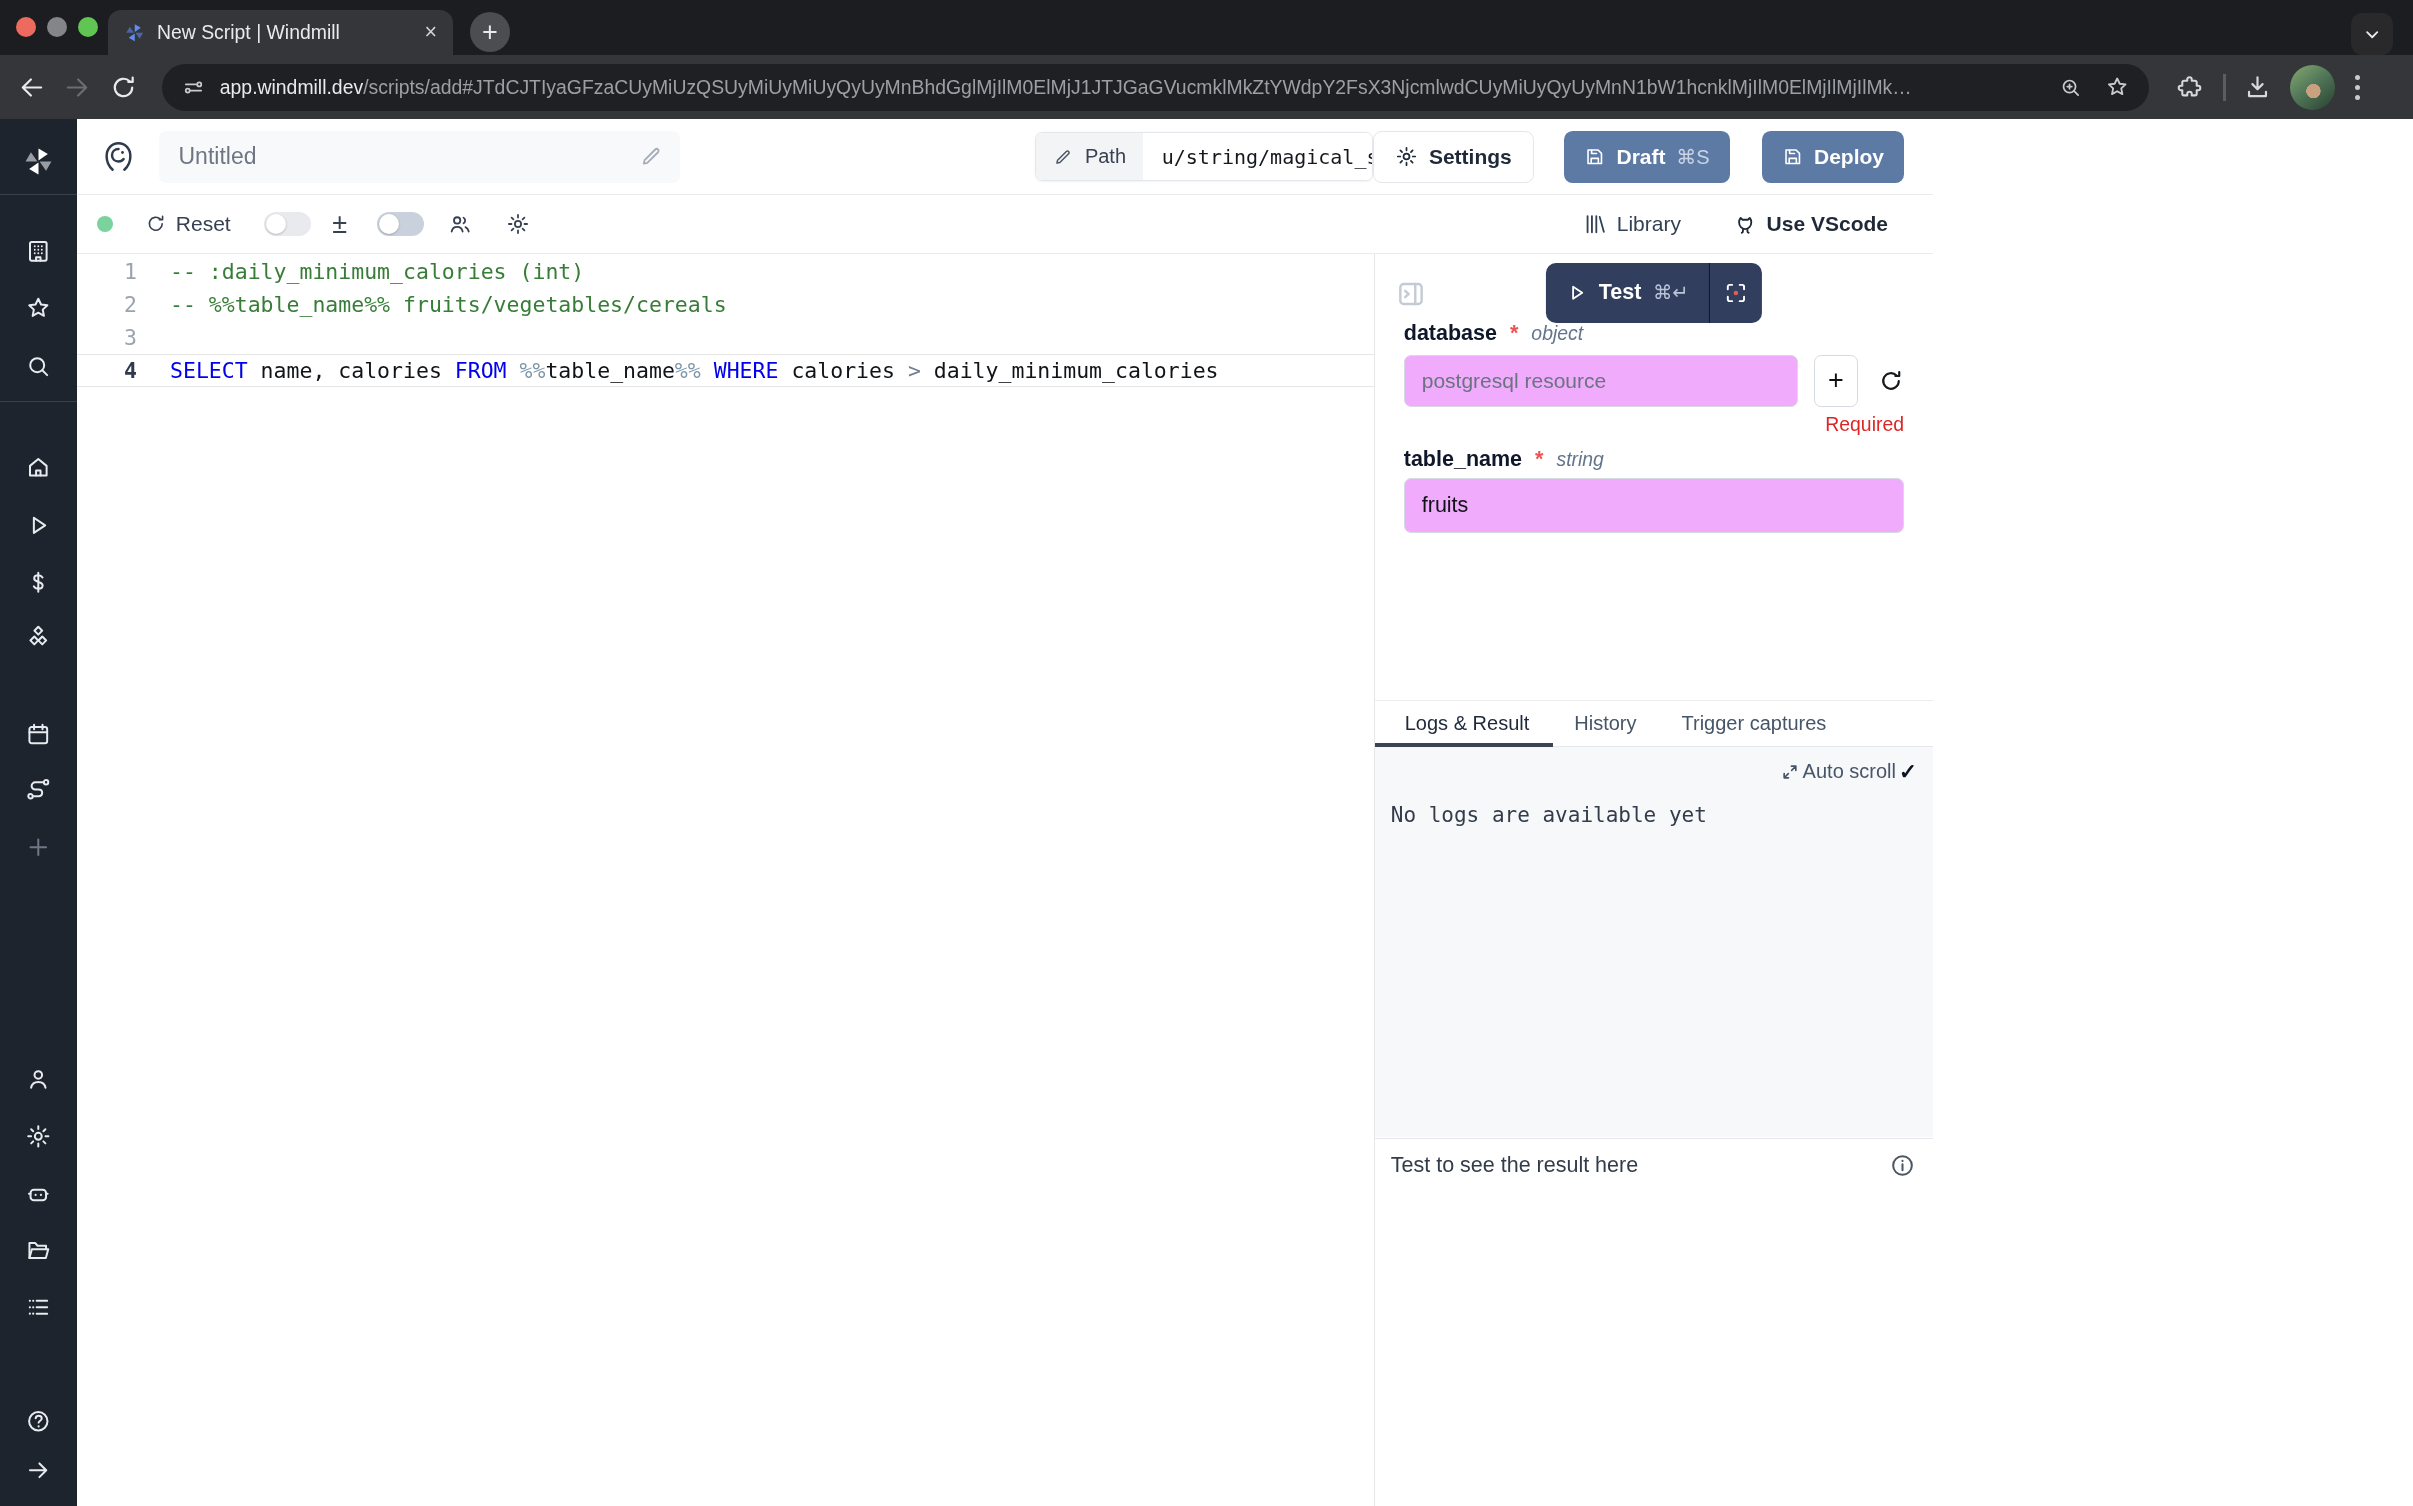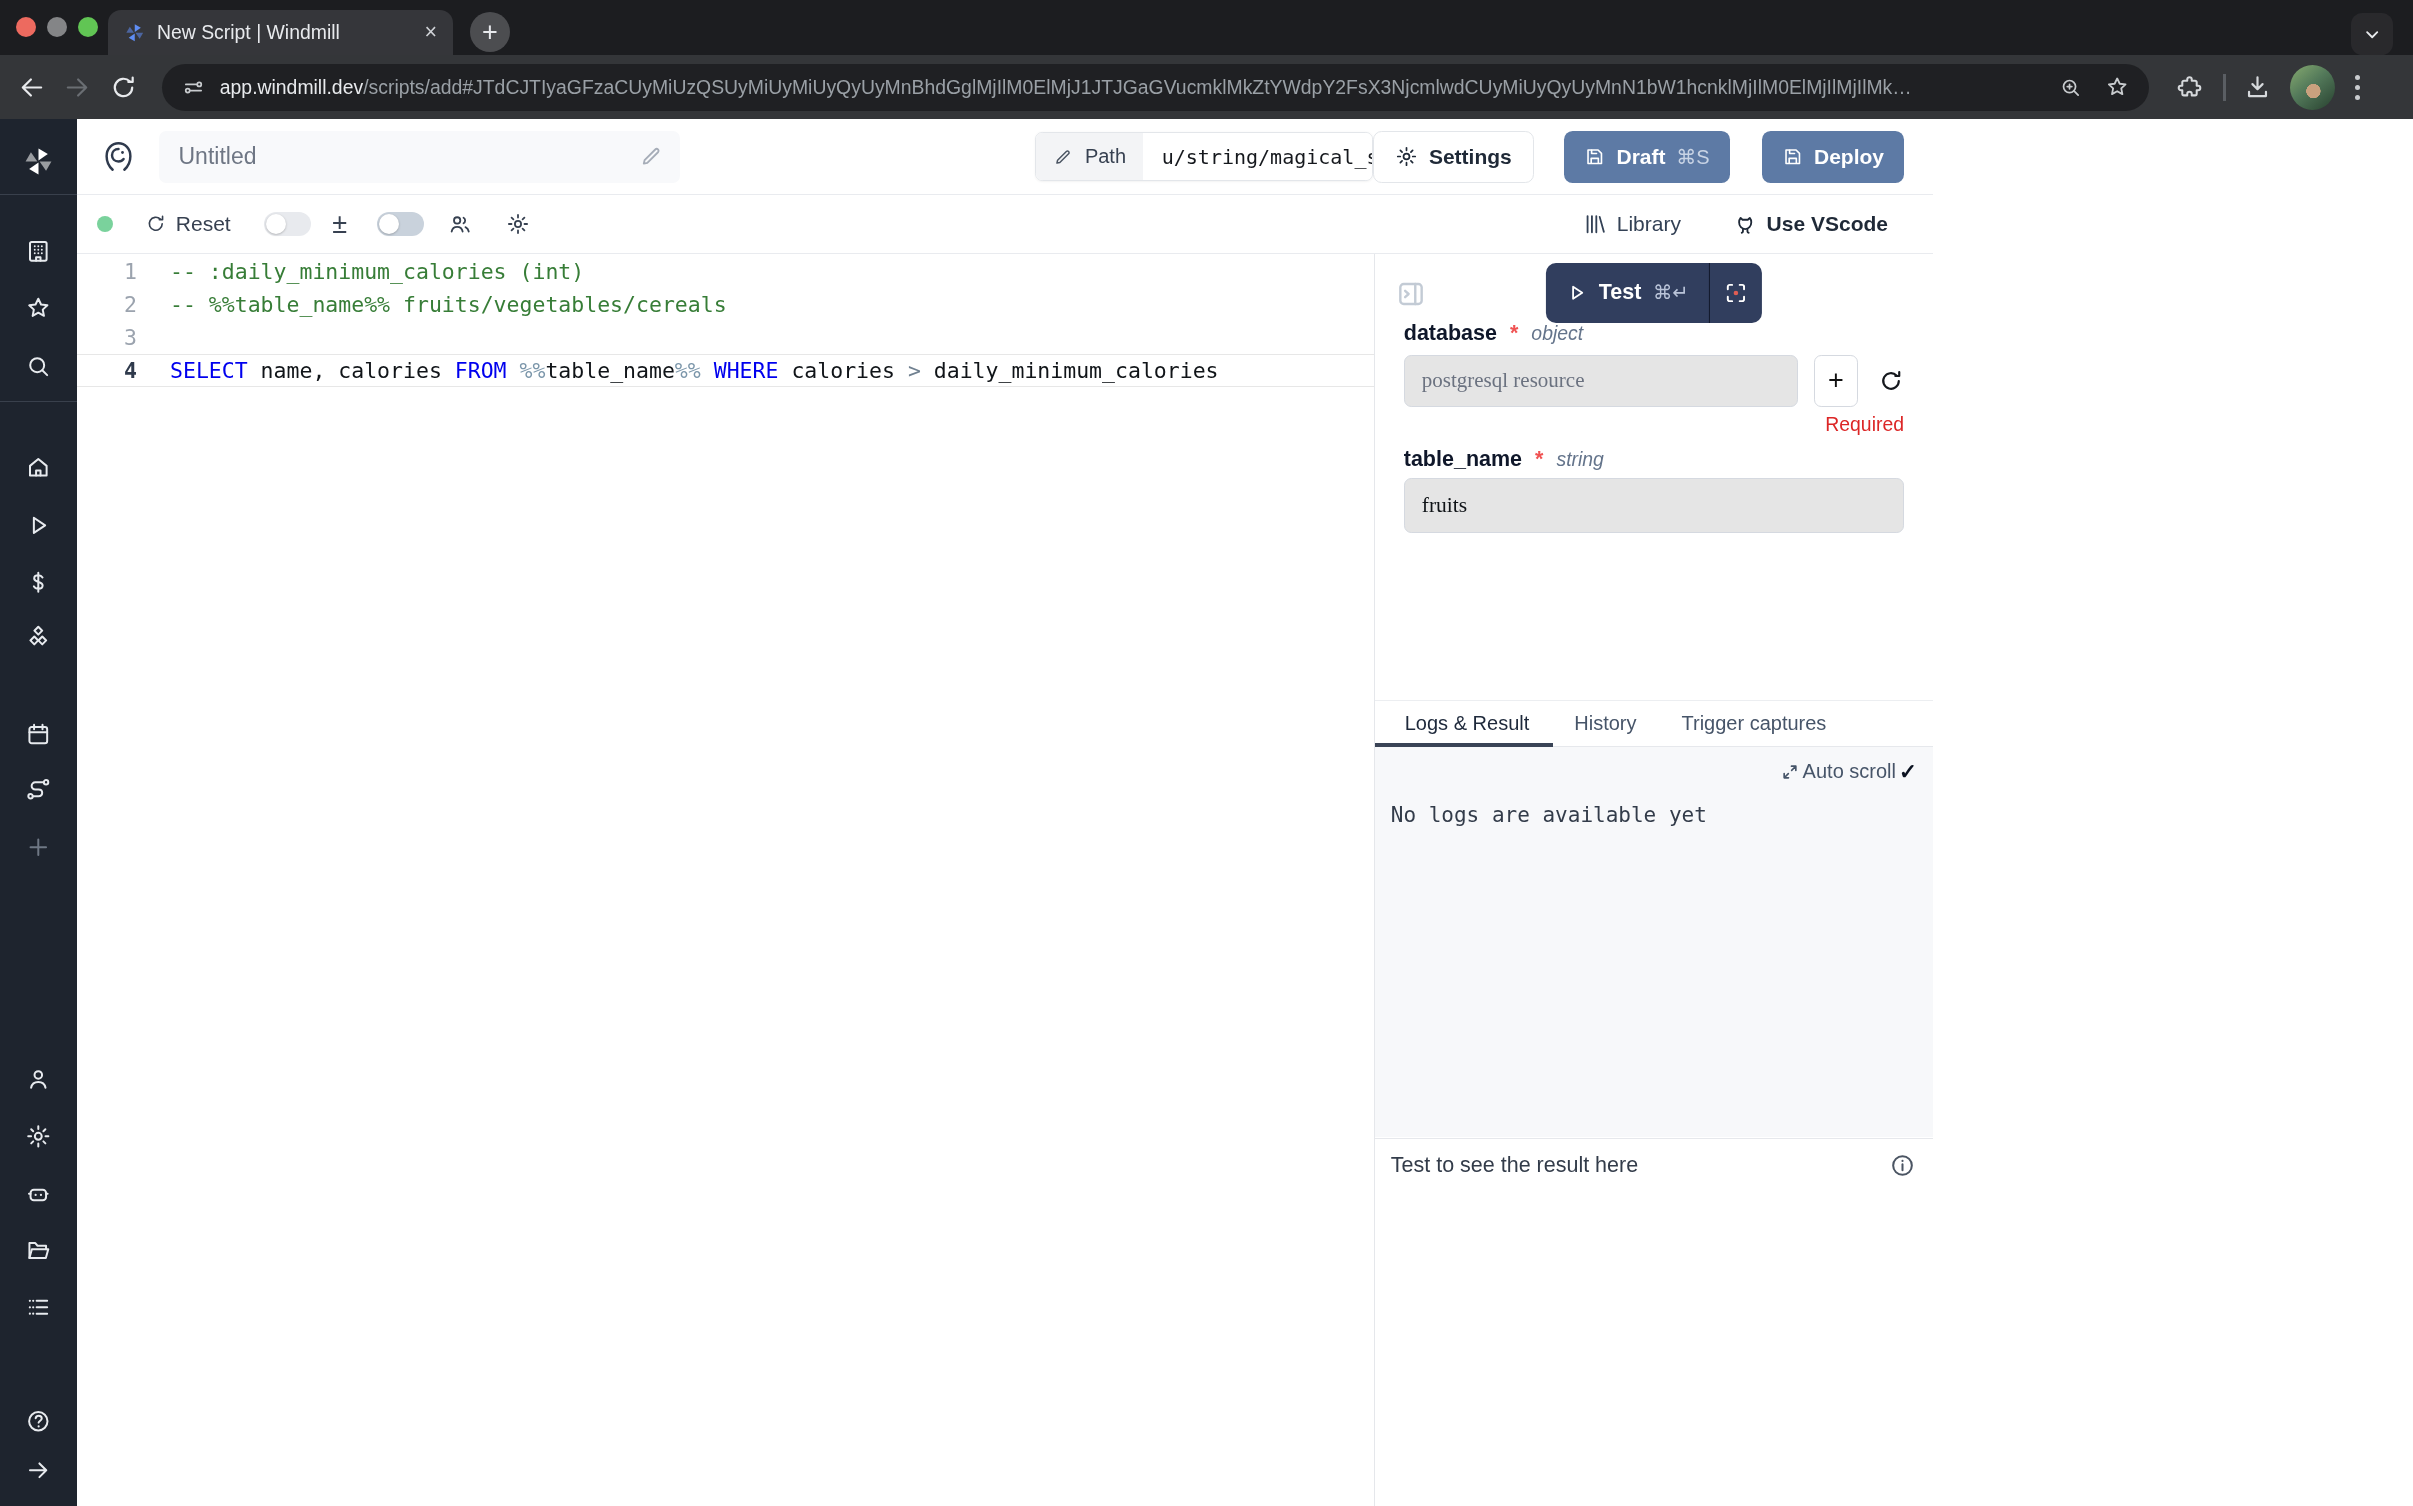--- a/index.html
+++ b/index.html
@@ -111,21 +111,21 @@
   .testgroup .tdiv { width:1.4px; background:#12182b; }
   .testgroup .tcap { width:52px; display:flex; align-items:center; justify-content:center; }
   .testgroup .tcap svg { width:26px; height:26px; }
 
   .form { position:absolute; left:0; right:0; top:63px; padding:0 29px; }
   .flabel { display:flex; align-items:baseline; gap:13px; margin-top:4.3px; }
   .flabel .fname { font-size:21.5px; font-weight:700; color:#0f172a; }
   .flabel .fstar { color:#f05252; font-size:21.5px; font-weight:700; }
   .flabel .ftype { font-size:19.4px; font-style:italic; color:#64748b; }
   .irow { display:flex; align-items:center; margin-top:8.6px; }
-  .txtin { height:52px; border:1.4px solid #d5d9e0; border-radius:7.2px; font-size:21px; padding:12px 17px; font-family:Liberation Serif, serif; color:#101418; background:#e5e5e5; outline:none; }
+  .txtin { height:52px; border:1.4px solid #d5d9e0; border-radius:7.2px; font-size:21px; padding:12px 17px; font-family:Liberation Sans, sans-serif; color:#101418; background:#f0abfc; outline:none; }
   .txtin::placeholder { color:#6b7280; }
   .dbin { width:494px; }
   .addbtn { width:56px; height:52px; margin-left:16px; border:1.4px solid #d5d9e0; border-radius:7.2px; background:#fff; font-size:27px; color:#111; display:flex; align-items:center; justify-content:center; font-weight:300; }
   .refbtn { margin-left:20px; color:#15181d; } .refbtn svg { width:26px; height:26px; stroke-width:2; }
   .required { margin-top:5.7px; text-align:right; font-size:19.4px; color:var(--c-required,#dc2626); }
   .tnlabel { margin-top:11.5px; }
   .fruitin { width:100%; height:55px; font-size:21.5px; margin-top:6px; }
 
   .rtabs { position:absolute; left:0; right:0; top:446px; height:47px; border-top:1.4px solid #eceef1; border-bottom:1.4px solid #e6e8ec; display:flex; align-items:center; gap:45px; padding-left:30px; }
   .rtab { font-size:20px; color:#475569; }

